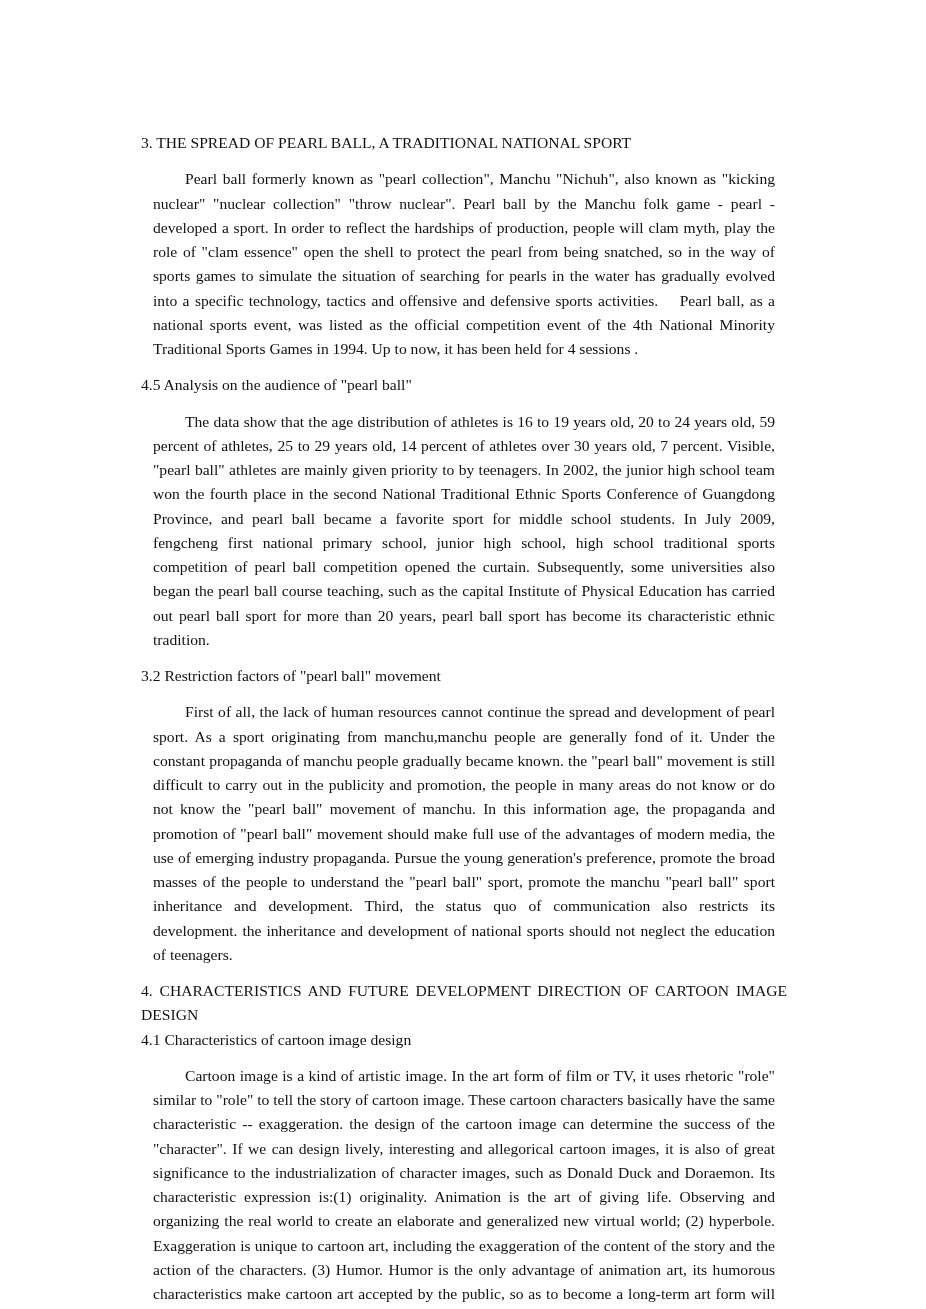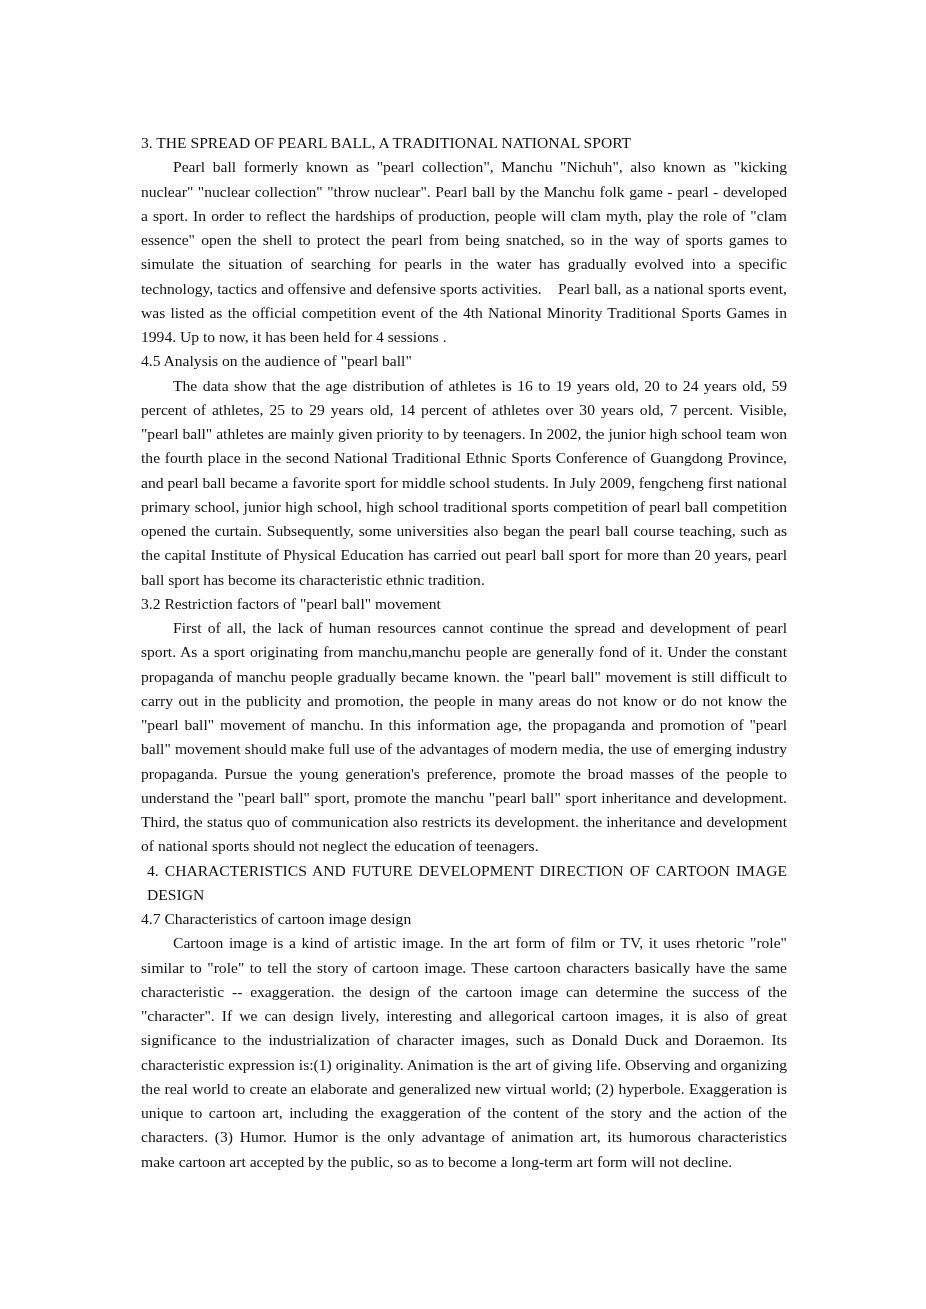--- a/index.html
+++ b/index.html
@@ -8,33 +8,33 @@
     position: absolute;
     left: 141px;
     top: 131px;
     width: 646px;
     font-family: "Liberation Serif", "DejaVu Serif", serif;
     font-size: 15.6px;
     line-height: 24.25px;
     color: #111111;
   }
   .heading { margin: 0; font-weight: normal; font-size: 15.6px; text-align: justify; text-align-last: left; }
-  .para { margin: 0; text-indent: 32px; text-align: justify; }
-  .heading-justify { text-align: justify; text-align-last: left; margin-left: 6px; }
+  .para { margin: 12px; text-indent: 32px; text-align: justify; }
+  .heading-justify { text-align: justify; text-align-last: left; }
 </style>
 </head>
 <body>
 
 <div class="page">
   <p class="heading">3. THE SPREAD OF PEARL BALL, A TRADITIONAL NATIONAL SPORT</p>
   <p class="para">Pearl ball formerly known as "pearl collection", Manchu "Nichuh", also known as "kicking nuclear" "nuclear collection" "throw nuclear". Pearl ball by the Manchu folk game - pearl - developed a sport. In order to reflect the hardships of production, people will clam myth, play the role of "clam essence" open the shell to protect the pearl from being snatched, so in the way of sports games to simulate the situation of searching for pearls in the water has gradually evolved into a specific technology, tactics and offensive and defensive sports activities.&nbsp;&nbsp;&nbsp; Pearl ball, as a national sports event, was listed as the official competition event of the 4th National Minority Traditional Sports Games in 1994. Up to now, it has been held for 4 sessions .</p>
 
   <p class="heading">4.5 Analysis on the audience of "pearl ball"</p>
   <p class="para">The data show that the age distribution of athletes is 16 to 19 years old, 20 to 24 years old, 59 percent of athletes, 25 to 29 years old, 14 percent of athletes over 30 years old, 7 percent. Visible, "pearl ball" athletes are mainly given priority to by teenagers. In 2002, the junior high school team won the fourth place in the second National Traditional Ethnic Sports Conference of Guangdong Province, and pearl ball became a favorite sport for middle school students. In July 2009, fengcheng first national primary school, junior high school, high school traditional sports competition of pearl ball competition opened the curtain. Subsequently, some universities also began the pearl ball course teaching, such as the capital Institute of Physical Education has carried out pearl ball sport for more than 20 years, pearl ball sport has become its characteristic ethnic tradition.</p>
 
   <p class="heading">3.2 Restriction factors of "pearl ball" movement</p>
   <p class="para">First of all, the lack of human resources cannot continue the spread and development of pearl sport. As a sport originating from manchu,manchu people are generally fond of it. Under the constant propaganda of manchu people gradually became known. the "pearl ball" movement is still difficult to carry out in the publicity and promotion, the people in many areas do not know or do not know the "pearl ball" movement of manchu. In this information age, the propaganda and promotion of "pearl ball" movement should make full use of the advantages of modern media, the use of emerging industry propaganda. Pursue the young generation's preference, promote the broad masses of the people to understand the "pearl ball" sport, promote the manchu "pearl ball" sport inheritance and development. Third, the status quo of communication also restricts its development. the inheritance and development of national sports should not neglect the education of teenagers.</p>
 
   <p class="heading heading-justify">4. CHARACTERISTICS AND FUTURE DEVELOPMENT DIRECTION OF CARTOON IMAGE DESIGN</p>
 
-  <p class="heading">4.7 Characteristics of cartoon image design</p>
+  <p class="heading">4.1 Characteristics of cartoon image design</p>
   <p class="para">Cartoon image is a kind of artistic image. In the art form of film or TV, it uses rhetoric "role" similar to "role" to tell the story of cartoon image. These cartoon characters basically have the same characteristic -- exaggeration. the design of the cartoon image can determine the success of the "character". If we can design lively, interesting and allegorical cartoon images, it is also of great significance to the industrialization of character images, such as Donald Duck and Doraemon. Its characteristic expression is:(1) originality. Animation is the art of giving life. Observing and organizing the real world to create an elaborate and generalized new virtual world; (2) hyperbole. Exaggeration is unique to cartoon art, including the exaggeration of the content of the story and the action of the characters. (3) Humor. Humor is the only advantage of animation art, its humorous characteristics make cartoon art accepted by the public, so as to become a long-term art form will not decline.</p>
 </div>
 
 </body></html>

